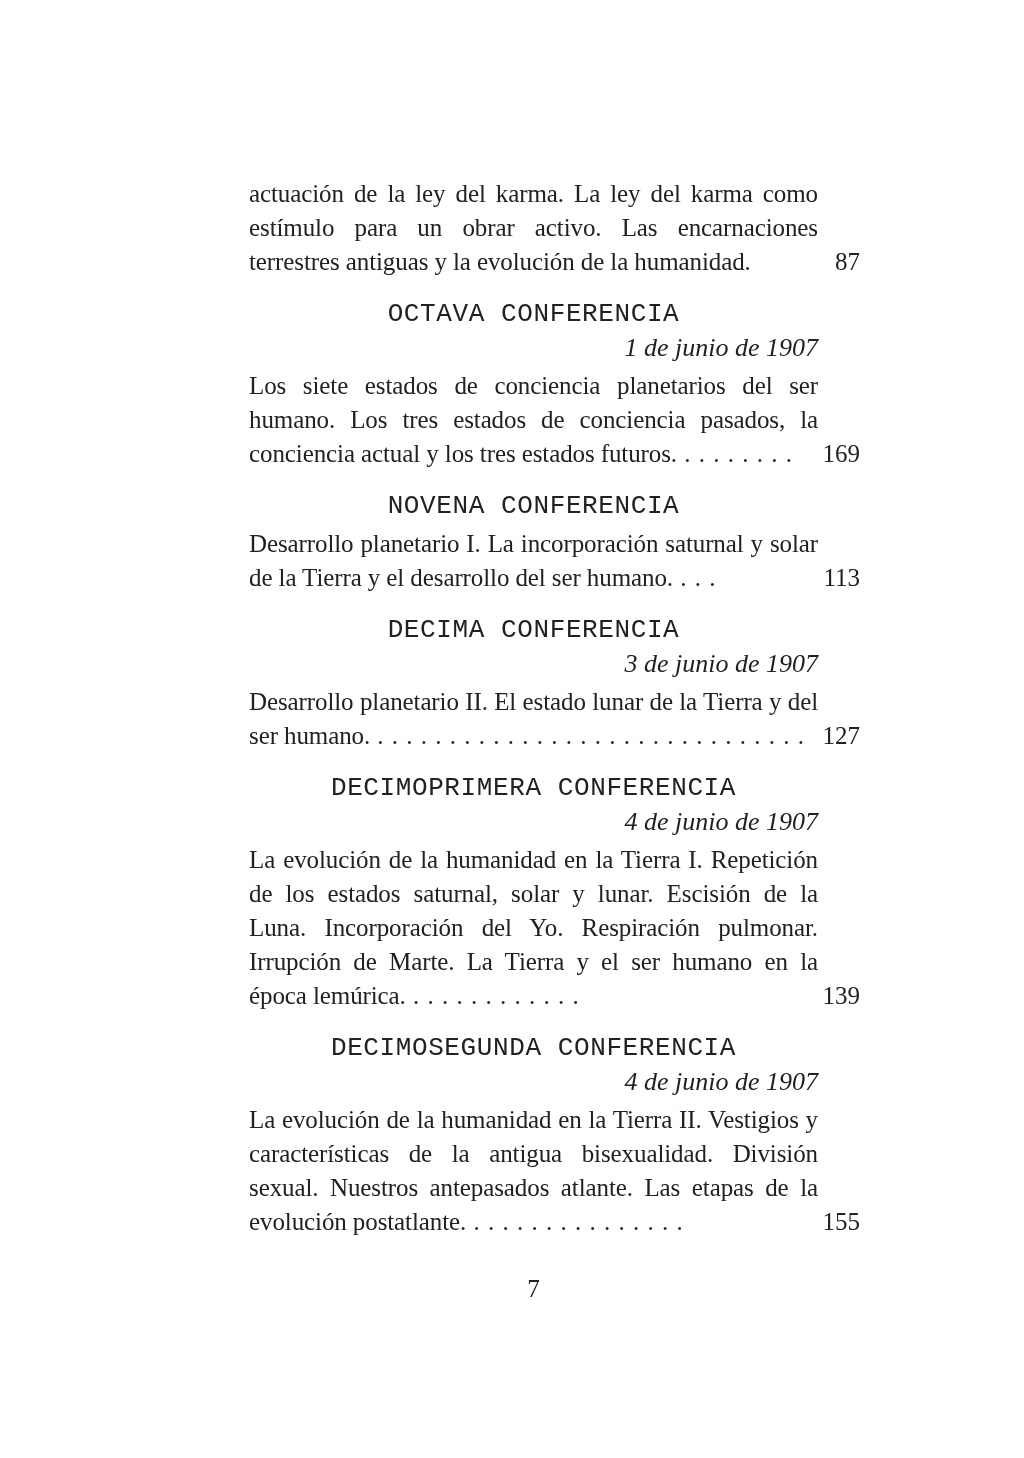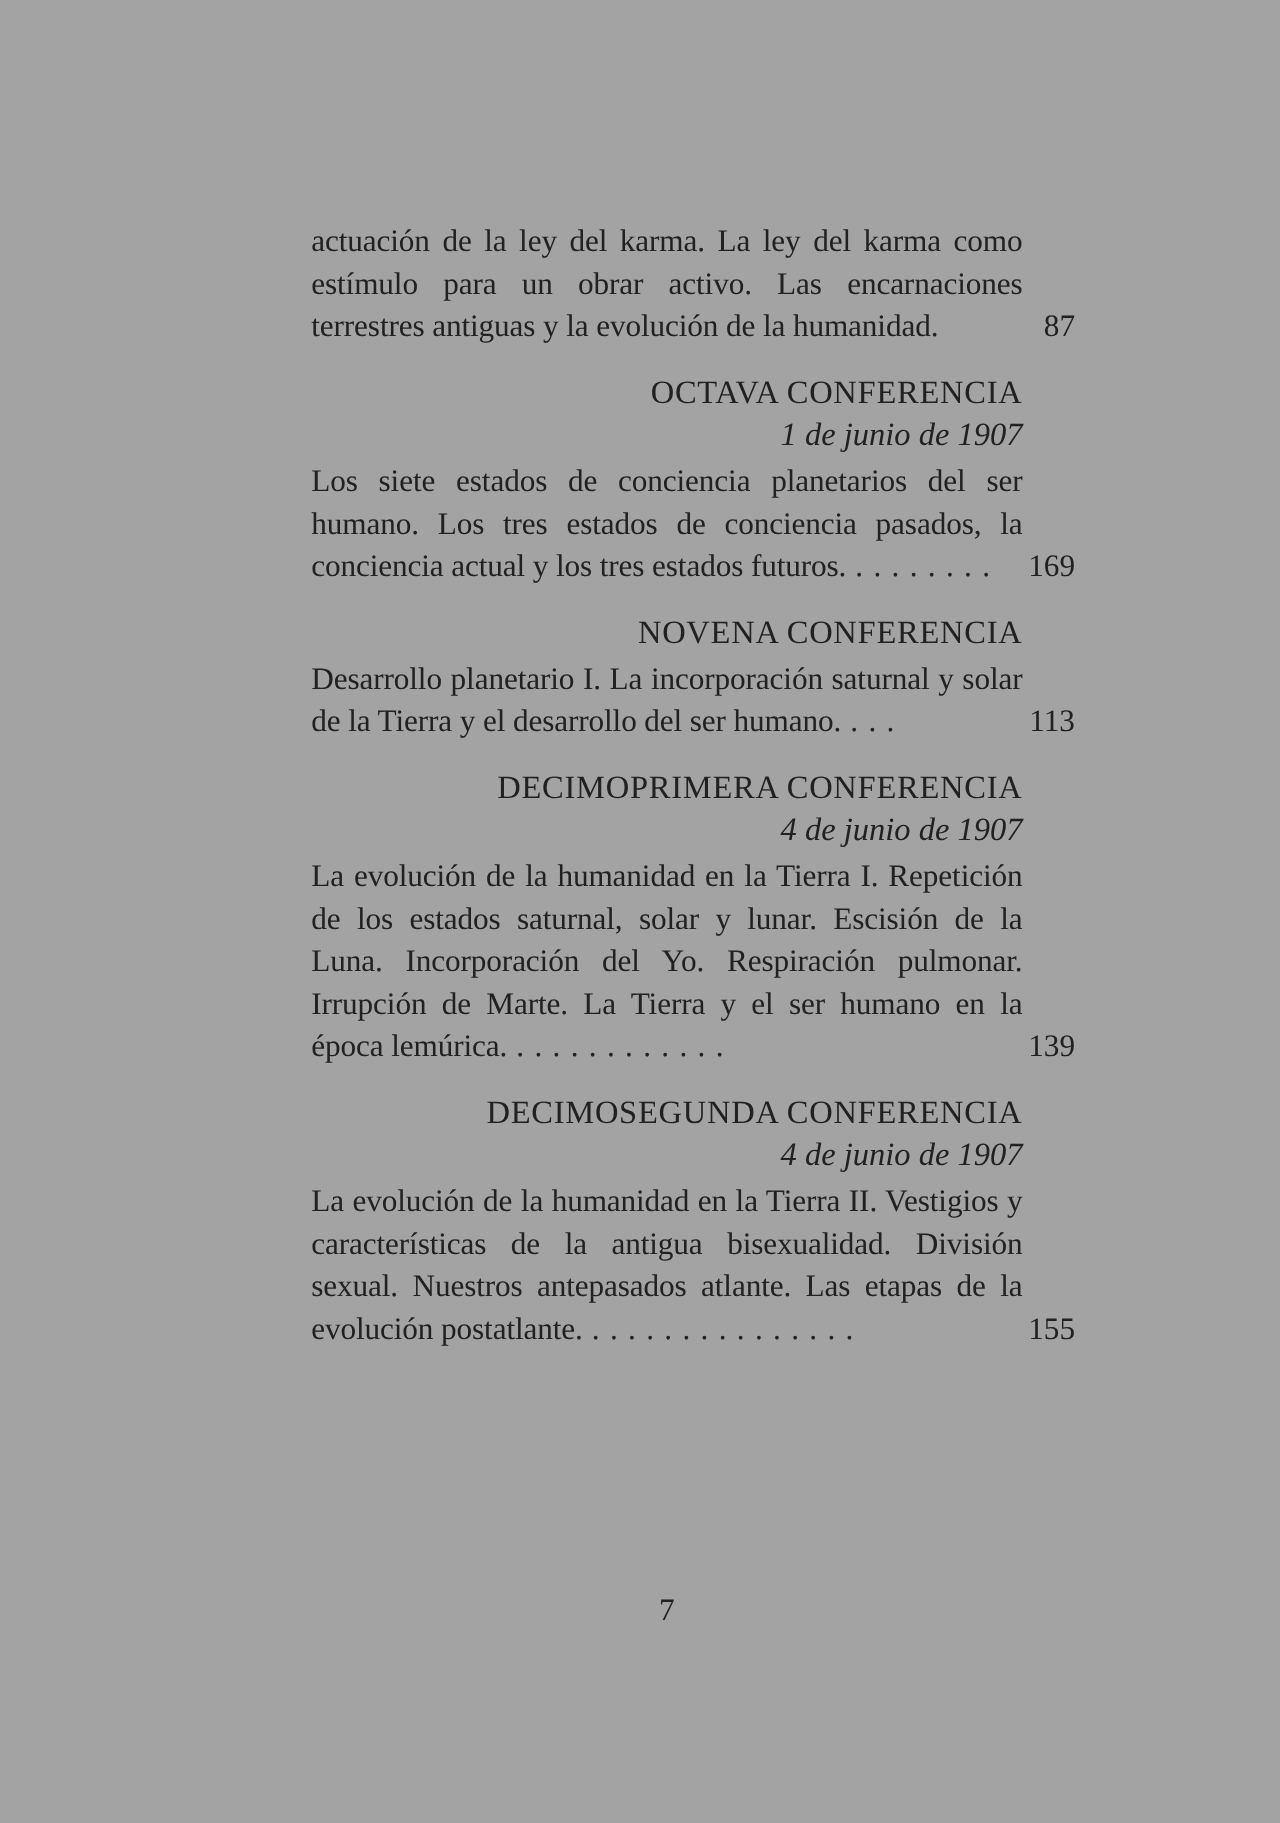--- a/index.html
+++ b/index.html
@@ -4,21 +4,21 @@
 <style>
   html, body {
     margin: 0;
     padding: 0;
     background: #e8e8e8;
   }
   .sheet {
     position: relative;
     width: 1024px;
     height: 1458px;
-    background: #a3a3a3;
+    background: #ffffff;
     font-family: "Liberation Serif", "DejaVu Serif", serif;
     color: #212121;
     overflow: hidden;
   }
   .content {
     position: absolute;
     left: 249px;
     top: 177px;
     width: 611px;
   }
@@ -44,22 +44,23 @@
   }
   .section {
     margin-top: 18px;
   }
   .section-title {
     margin: 0;
     padding-right: 42px;
     font-size: 26px;
     line-height: 34px;
     font-weight: normal;
-    text-align: right;
+    text-align: center;
     letter-spacing: 0.6px;
+    font-family: Liberation Mono, monospace;
   }
   .section-date {
     margin: 0;
     padding-right: 42px;
     font-size: 26px;
     line-height: 34px;
     font-style: italic;
     text-align: right;
   }
   .section .entry-text {
@@ -87,20 +88,25 @@
       <h2 class="section-title">OCTAVA CONFERENCIA</h2>
       <p class="section-date">1 de junio de 1907</p>
       <p class="entry-text"><span>Los siete estados de conciencia planetarios del ser humano. Los tres estados de conciencia pasados, la conciencia actual y los tres estados futuros.</span><span class="leader"> . . . . . . . .</span><span class="pagenum">169</span></p>
     </div>
 
     <div class="section">
       <h2 class="section-title">NOVENA CONFERENCIA</h2>
       <p class="entry-text"><span>Desarrollo planetario I. La incorporación saturnal y solar de la Tierra y el desarrollo del ser humano.</span><span class="leader"> . . .</span><span class="pagenum">113</span></p>
     </div>
 
+    <div class="section">
+      <h2 class="section-title">DECIMA CONFERENCIA</h2>
+      <p class="section-date">3 de junio de 1907</p>
+      <p class="entry-text"><span>Desarrollo planetario II. El estado lunar de la Tierra y del ser humano.</span><span class="leader"> . . . . . . . . . . . . . . . . . . . . . . . . . . . . . .</span><span class="pagenum">127</span></p>
+    </div>
 
     <div class="section">
       <h2 class="section-title">DECIMOPRIMERA CONFERENCIA</h2>
       <p class="section-date">4 de junio de 1907</p>
       <p class="entry-text"><span>La evolución de la humanidad en la Tierra I. Repetición de los estados saturnal, solar y lunar. Escisión de la Luna. Incorporación del Yo. Respiración pulmonar. Irrupción de Marte. La Tierra y el ser humano en la época lemúrica.</span><span class="leader"> . . . . . . . . . . . .</span><span class="pagenum">139</span></p>
     </div>
 
     <div class="section">
       <h2 class="section-title">DECIMOSEGUNDA CONFERENCIA</h2>
       <p class="section-date">4 de junio de 1907</p>

